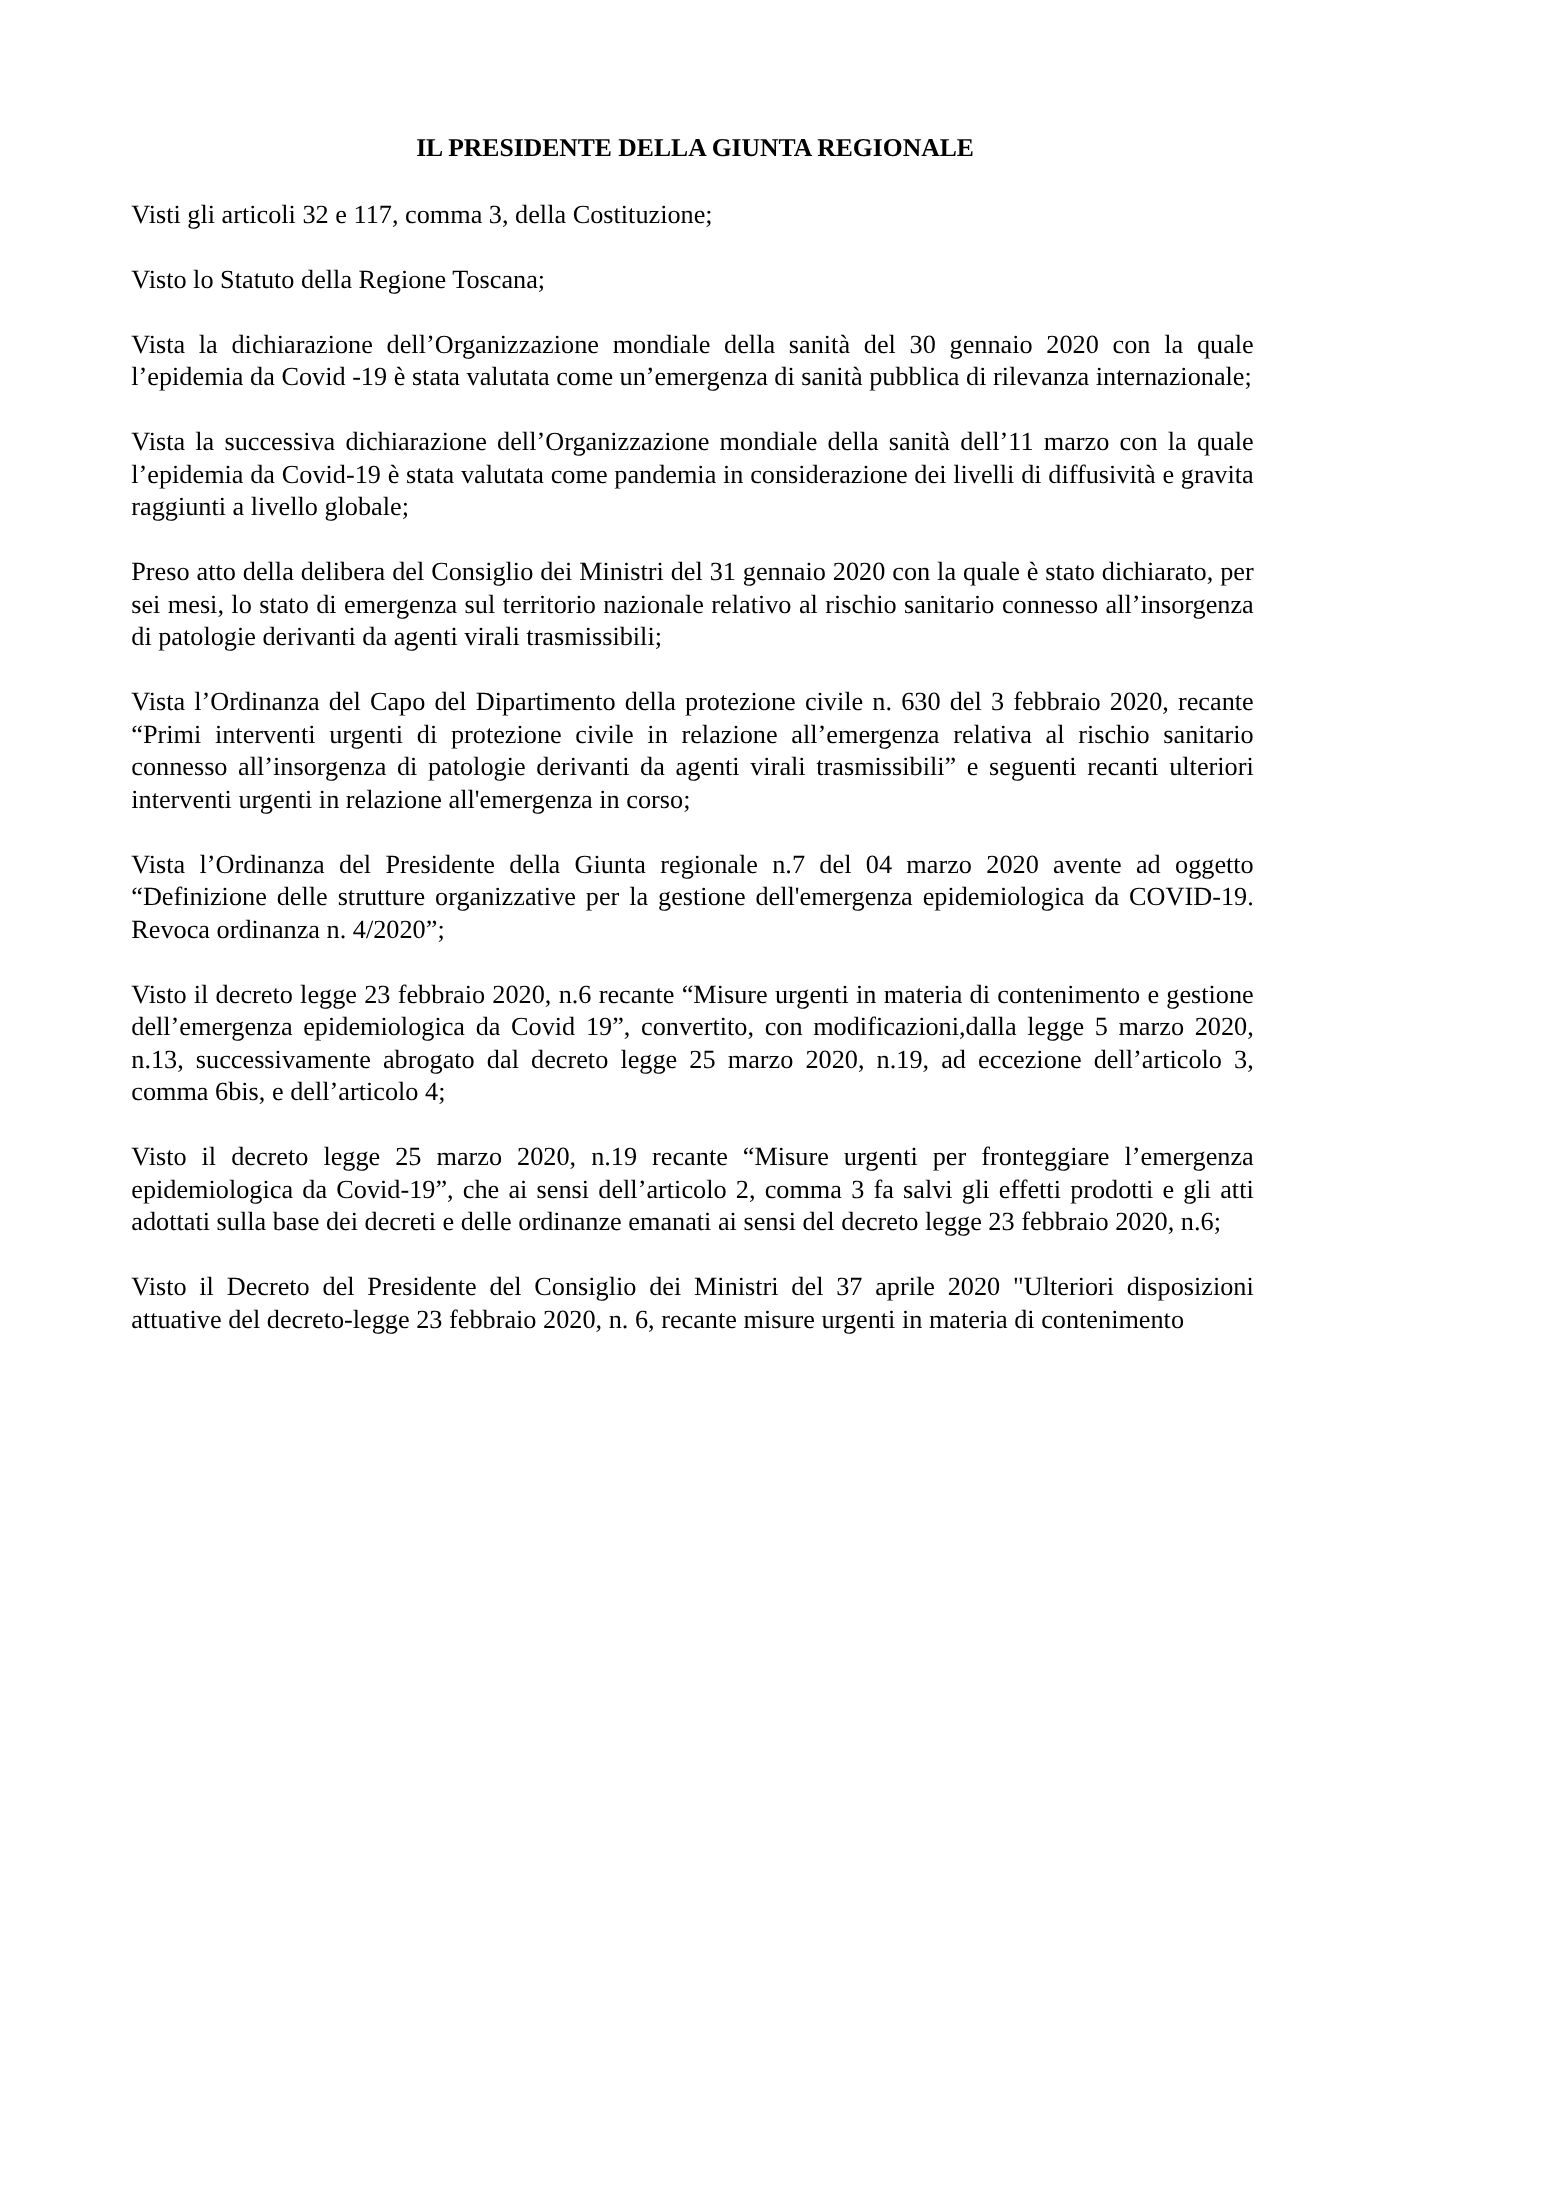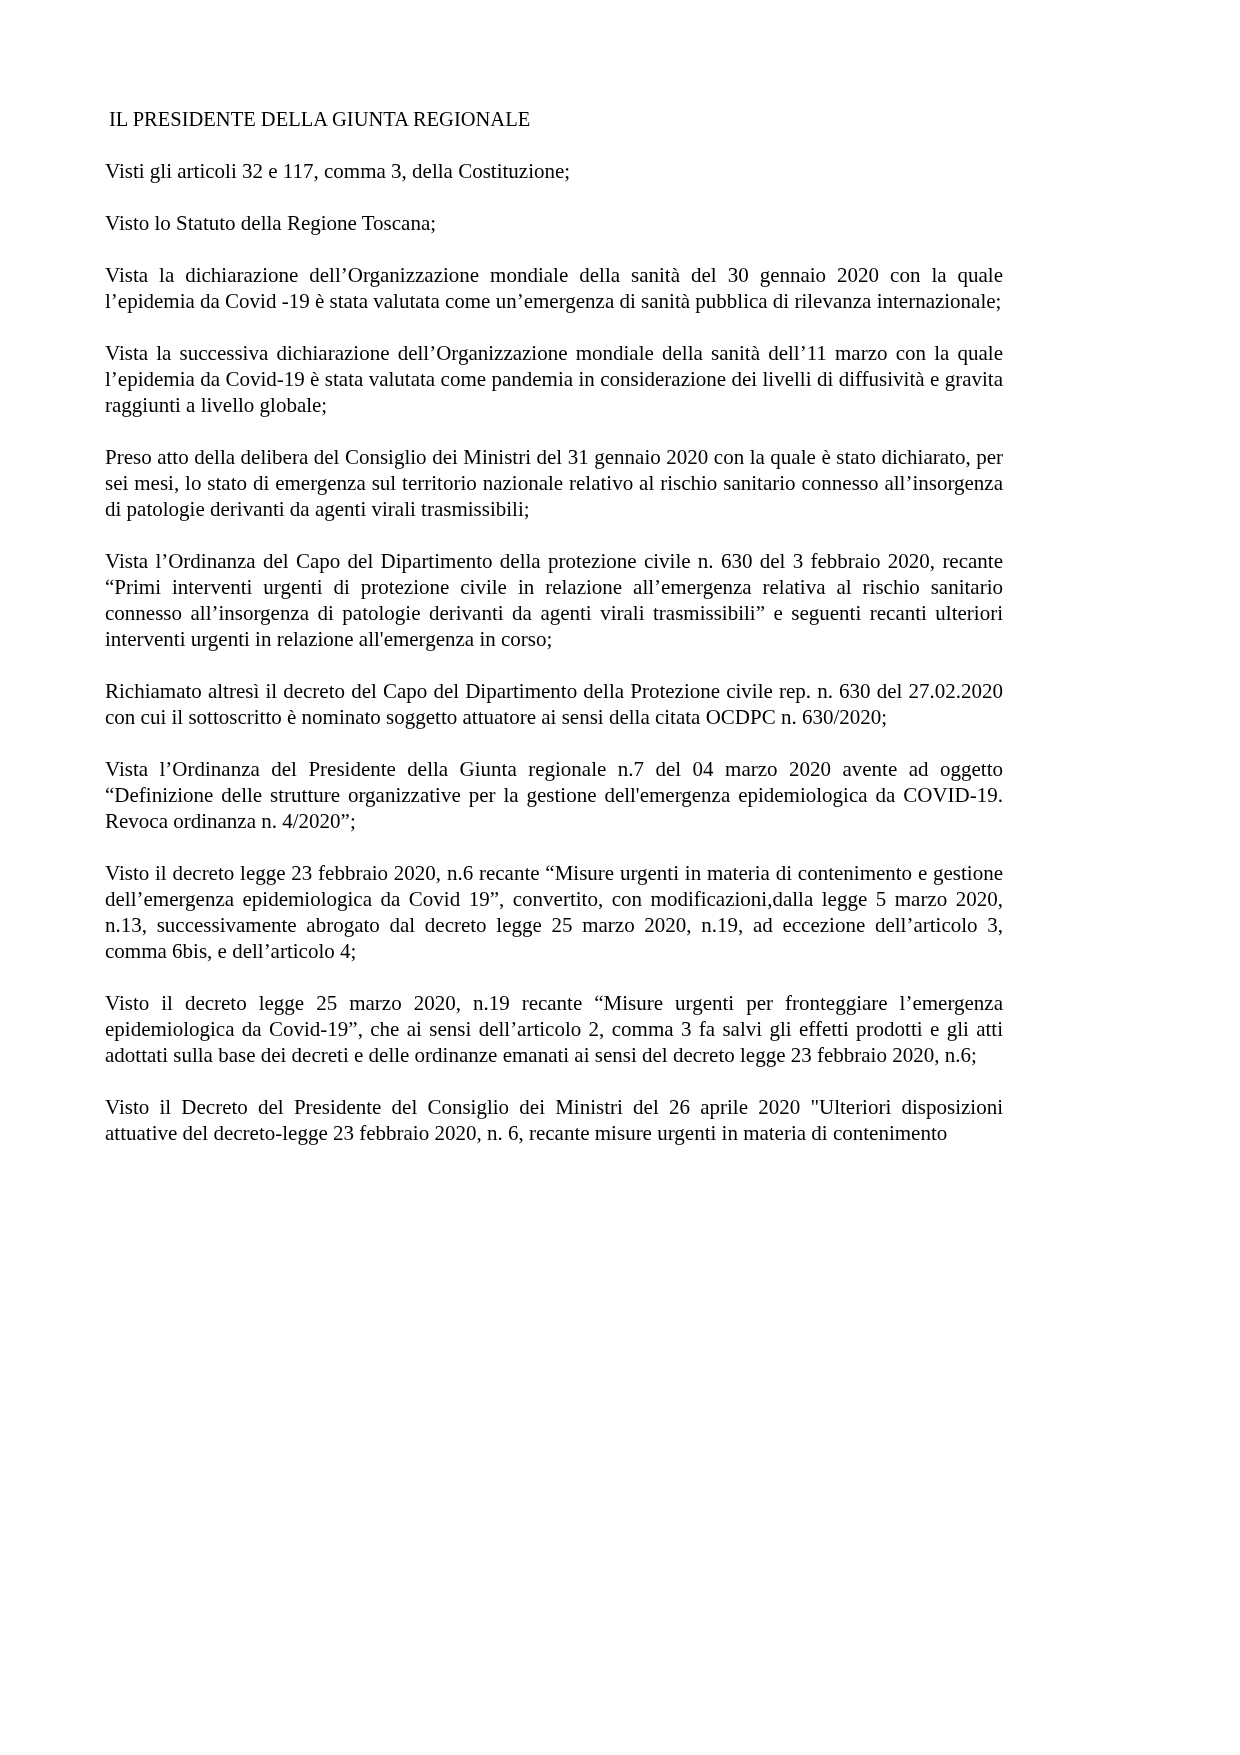--- a/index.html
+++ b/index.html
@@ -15,25 +15,26 @@
       font-family: "Liberation Serif", serif;
       color: #000000;
     }
     .page {
       position: absolute;
       left: 105px;
       top: 106px;
       width: 898px;
     }
     .title {
-      text-align: left;
+      text-align: center;
       font-size: 20.5px;
       line-height: 26px;
       margin: 0 0 26px 0;
       padding-left: 4px;
+      font-weight: bold;
     }
     .para {
       font-size: 21px;
       line-height: 26px;
       text-align: justify;
       margin: 0 0 26px 0;
       word-spacing: 0px;
     }
   </style>
 </head>
@@ -41,18 +42,17 @@
 
 <div class="page">
   <p class="title">IL PRESIDENTE DELLA GIUNTA REGIONALE</p>
 
   <p class="para">Visti gli articoli 32 e 117, comma 3, della Costituzione;</p>
   <p class="para">Visto lo Statuto della Regione Toscana;</p>
   <p class="para">Vista la dichiarazione dell’Organizzazione mondiale della sanità del 30 gennaio 2020 con la quale l’epidemia da Covid -19 è stata valutata come un’emergenza di sanità pubblica di rilevanza internazionale;</p>
   <p class="para">Vista la successiva dichiarazione dell’Organizzazione mondiale della sanità dell’11 marzo con la quale l’epidemia da Covid-19 è stata valutata come pandemia  in considerazione dei livelli di diffusività e gravita raggiunti a livello globale;</p>
   <p class="para">Preso atto della delibera del Consiglio dei Ministri del 31 gennaio 2020 con la quale è stato dichiarato, per sei mesi, lo stato di emergenza sul territorio nazionale relativo al rischio sanitario connesso all’insorgenza di patologie derivanti da agenti virali trasmissibili;</p>
   <p class="para">Vista l’Ordinanza del Capo del Dipartimento della protezione civile n. 630 del 3 febbraio 2020, recante “Primi interventi urgenti di protezione civile in relazione all’emergenza relativa al rischio sanitario connesso all’insorgenza di patologie derivanti da agenti virali trasmissibili” e seguenti recanti ulteriori interventi urgenti in relazione all'emergenza in corso;</p>
-  <p class="para">Richiamato altresì il decreto del Capo del Dipartimento della Protezione civile rep. n. 630 del 27.02.2020 con cui il sottoscritto è nominato soggetto attuatore ai sensi della citata OCDPC n. 630/2020;</p>
   <p class="para">Vista l’Ordinanza del Presidente della Giunta regionale n.7 del 04 marzo 2020 avente ad oggetto “Definizione delle strutture organizzative per la gestione dell'emergenza epidemiologica da COVID-19. Revoca ordinanza n. 4/2020”;</p>
   <p class="para">Visto il decreto legge 23 febbraio 2020, n.6 recante “Misure urgenti in materia di contenimento e gestione dell’emergenza epidemiologica da Covid 19”, convertito, con modificazioni,dalla legge 5 marzo 2020, n.13, successivamente abrogato dal decreto legge 25 marzo 2020, n.19, ad eccezione dell’articolo 3, comma 6bis, e dell’articolo 4;</p>
   <p class="para">Visto il decreto legge 25 marzo 2020, n.19 recante “Misure urgenti per fronteggiare l’emergenza epidemiologica da Covid-19”, che ai sensi dell’articolo 2, comma 3 fa salvi gli effetti prodotti e gli atti adottati sulla base dei decreti e delle ordinanze emanati ai sensi del decreto legge 23 febbraio 2020, n.6;</p>
-  <p class="para">Visto il Decreto del Presidente del Consiglio dei Ministri del 26 aprile 2020 "Ulteriori disposizioni attuative del decreto-legge 23 febbraio 2020, n. 6, recante misure urgenti in materia di contenimento</p>
+  <p class="para">Visto il Decreto del Presidente del Consiglio dei Ministri del 37 aprile 2020 "Ulteriori disposizioni attuative del decreto-legge 23 febbraio 2020, n. 6, recante misure urgenti in materia di contenimento</p>
 </div>
 
 </body></html>

